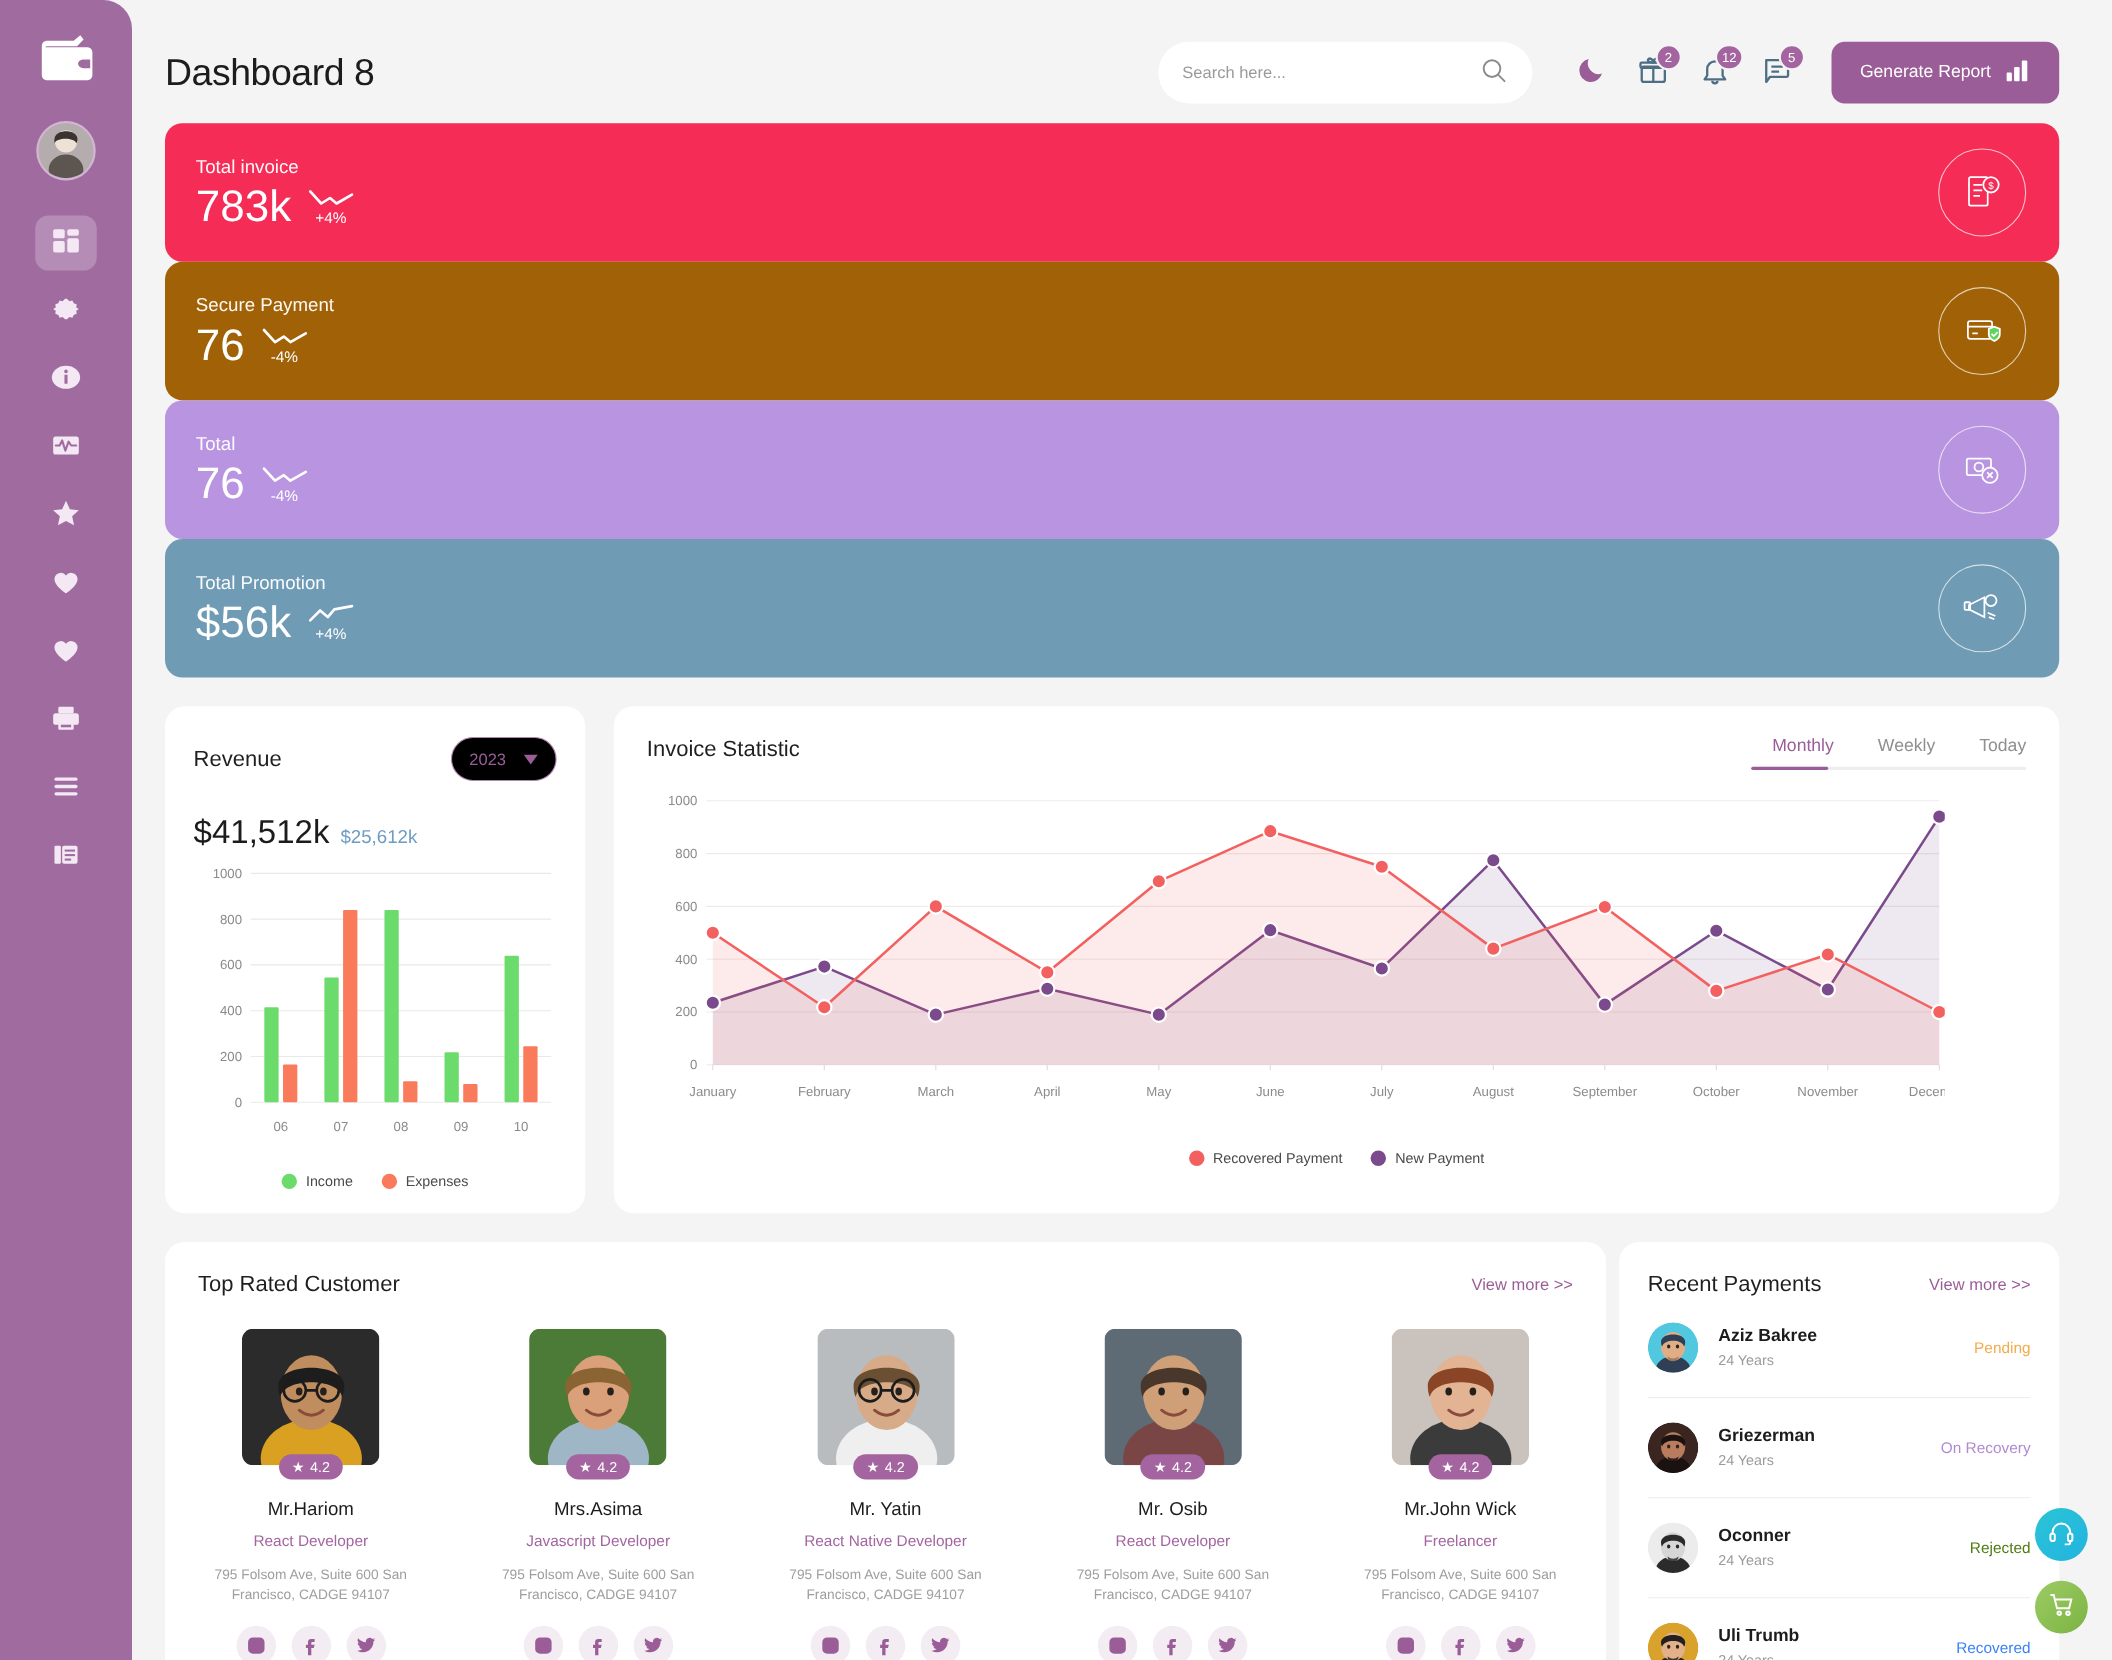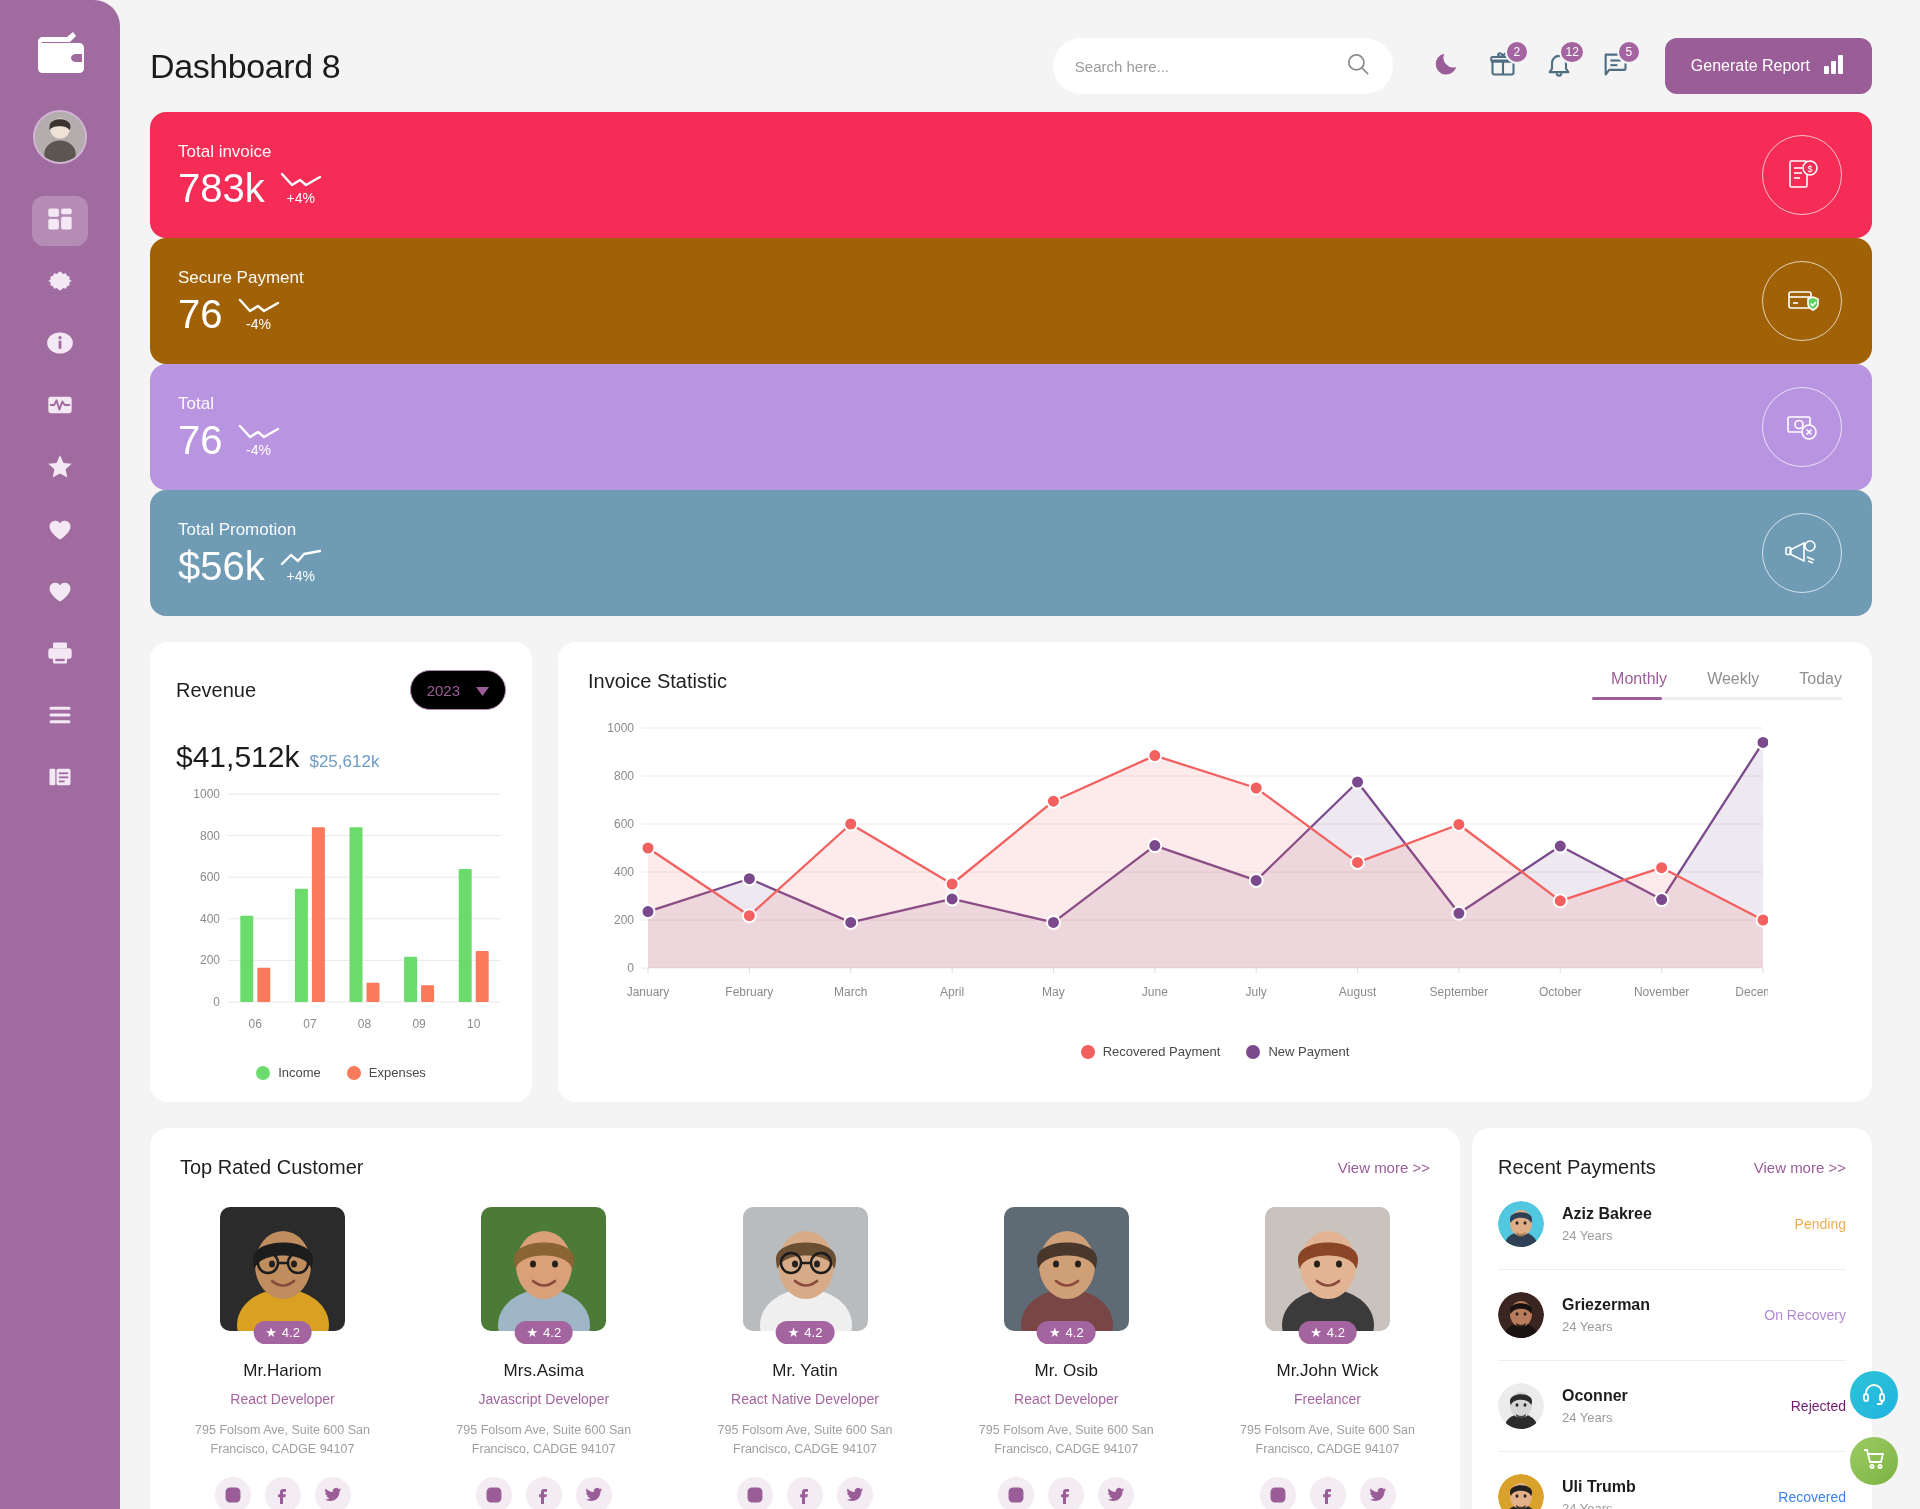--- a/index.html
+++ b/index.html
@@ -853,21 +853,21 @@
           <path d="M12 18c0-9 22-9 22 0 0 3-1 4-1 4-2-7-18-7-20 0 0 0-1-1-1-4z" fill="#2b2b2b"></path>
           <ellipse cx="19" cy="22" rx="1.5" ry="1.8" fill="#2a2320"></ellipse>
           <ellipse cx="27" cy="22" rx="1.5" ry="1.8" fill="#2a2320"></ellipse>
           <path d="M18 31q5 4 10 0q0 4-5 4.5T18 31z" fill="#2b2b2b" opacity=".85"></path>
         </svg>
       </div>
       <div class="pay-info">
         <div class="pay-name">Oconner</div>
         <div class="pay-age">24 Years</div>
       </div>
-      <div class="pay-status" style="color:#701a75">Rejected</div>
+      <div class="pay-status" style="color:#4d7c0f">Rejected</div>
           </div>
           <div class="pay-row">
       <div class="pay-avatar">
         <svg viewBox="0 0 46 46">
           <circle cx="23" cy="23" r="23" fill="#d9a22c"></circle>
           <ellipse cx="23" cy="44" rx="16" ry="13" fill="#22211f"></ellipse>
           <ellipse cx="23" cy="22" rx="11" ry="13" fill="#e2b089"></ellipse>
           <path d="M12 18c0-9 22-9 22 0 0 3-1 4-1 4-2-7-18-7-20 0 0 0-1-1-1-4z" fill="#22211f"></path>
           <ellipse cx="19" cy="22" rx="1.5" ry="1.8" fill="#2a2320"></ellipse>
           <ellipse cx="27" cy="22" rx="1.5" ry="1.8" fill="#2a2320"></ellipse>

